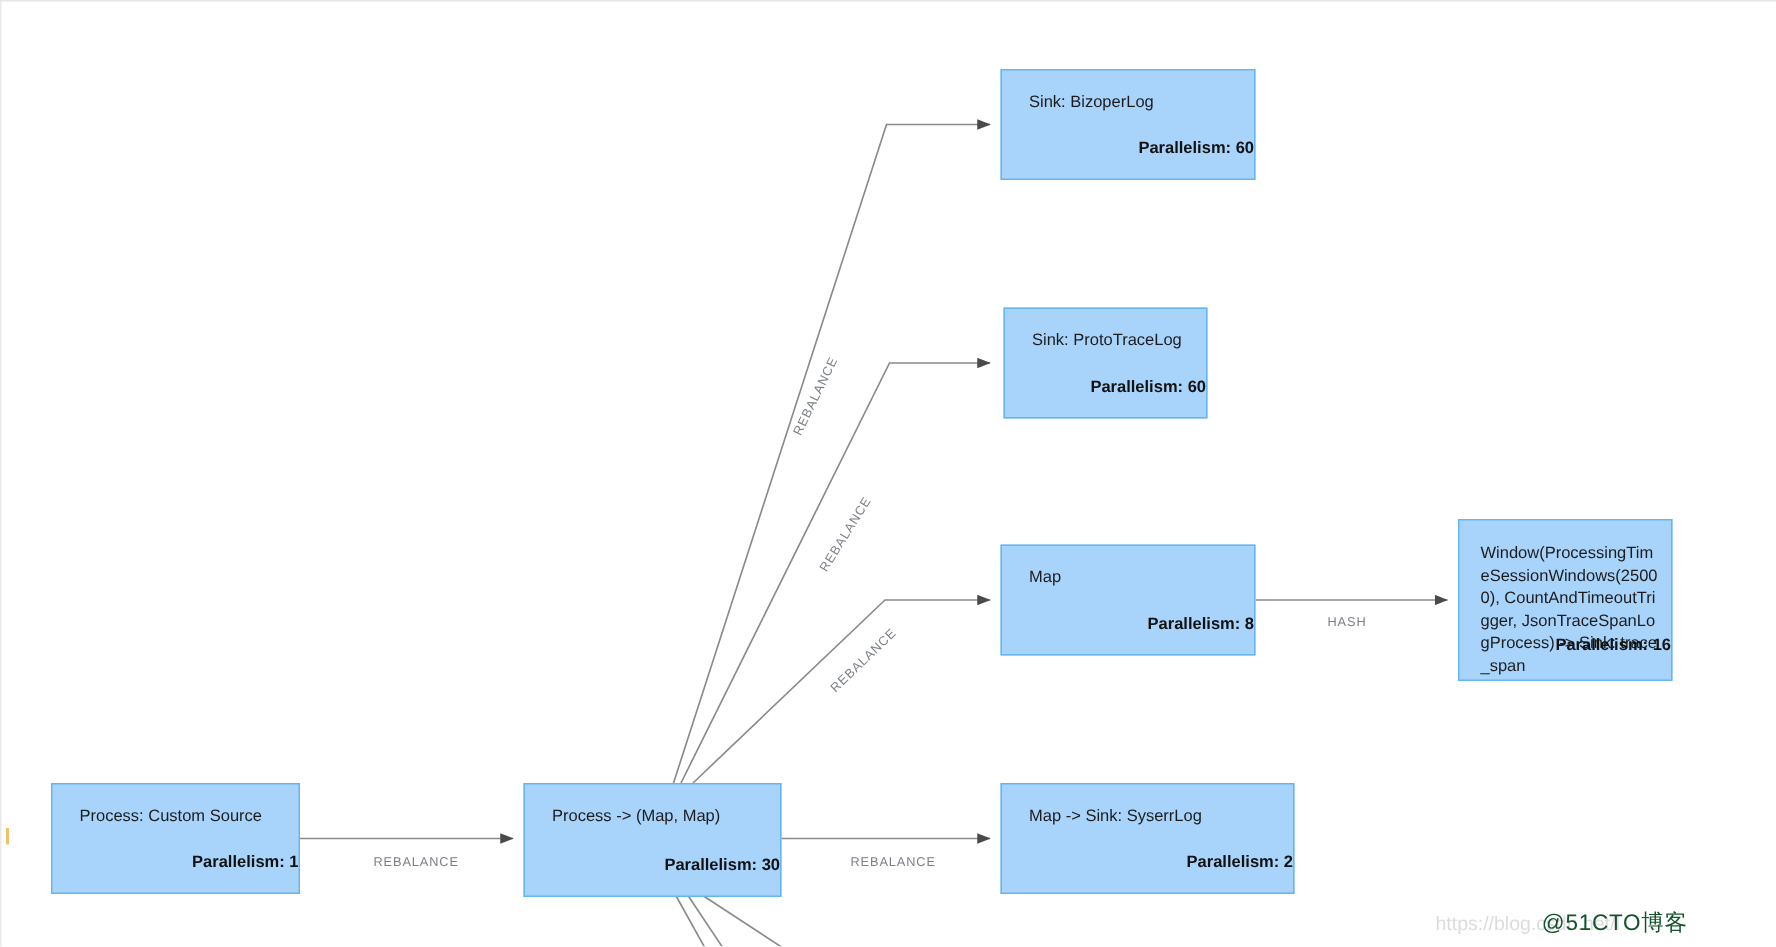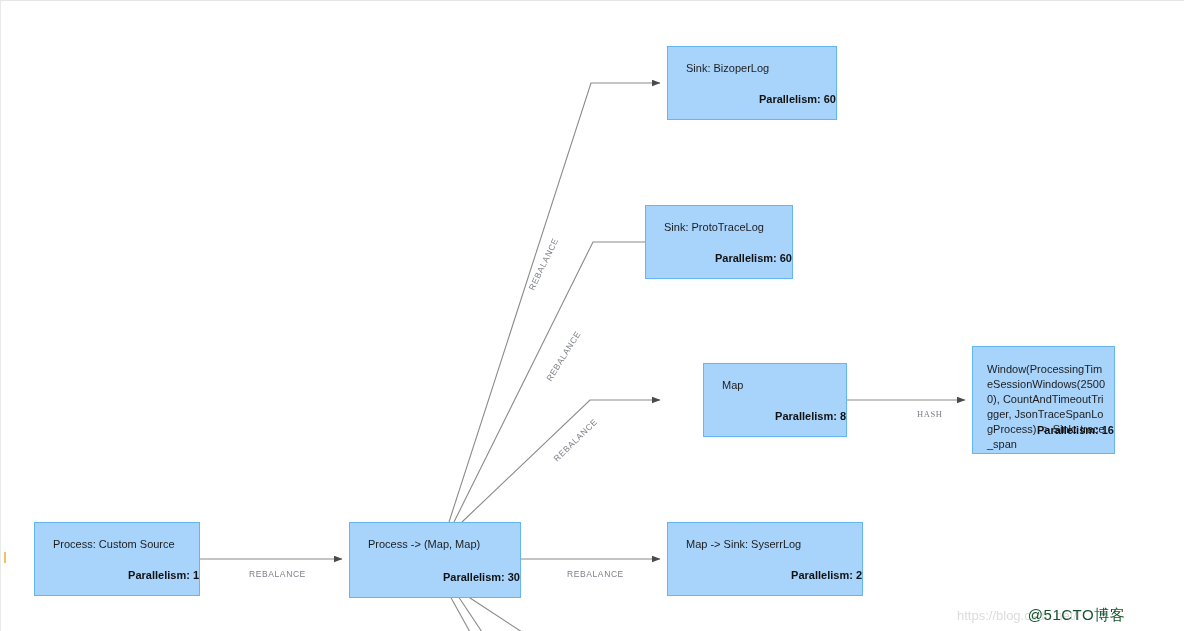--- a/index.html
+++ b/index.html
@@ -138,43 +138,43 @@
   <div class="edge-label" style="left:248px; top:568px;">REBALANCE</div>
 
   <div class="edge-label" style="left:514px; top:258px; transform: rotate(-64deg);">REBALANCE</div>
 
   <div class="edge-label" style="left:534px; top:350px; transform: rotate(-58deg);">REBALANCE</div>
 
   <div class="edge-label" style="left:546px; top:434px; transform: rotate(-44deg);">REBALANCE</div>
 
   <div class="edge-label" style="left:566px; top:568px;">REBALANCE</div>
 
-  <div class="edge-label" style="left:916px; top:408px;font-family:Liberation Serif, serif;">HASH</div>
+  <div class="edge-label" style="left:884px; top:408px;">HASH</div>
 
   <div class="node" style="left:33px; top:521px; width:166px; height:74px;">
     <div class="node-title">Process: Custom Source</div>
     <div class="node-parallelism">Parallelism: 1</div>
   </div>
 
   <div class="node" style="left:348px; top:521px; width:172px; height:76px;">
     <div class="node-title">Process -&gt; (Map, Map)</div>
     <div class="node-parallelism">Parallelism: 30</div>
   </div>
 
   <div class="node" style="left:666px; top:45px; width:170px; height:74px;">
     <div class="node-title">Sink: BizoperLog</div>
     <div class="node-parallelism">Parallelism: 60</div>
   </div>
 
-  <div class="node" style="left:644px; top:204px; width:148px; height:74px;text-decoration:underline;">
+  <div class="node" style="left:668px; top:204px; width:136px; height:74px;text-decoration:underline;">
     <div class="node-title">Sink: ProtoTraceLog</div>
     <div class="node-parallelism">Parallelism: 60</div>
   </div>
 
-  <div class="node" style="left:666px; top:362px; width:144px; height:74px;margin-left:36px;">
+  <div class="node" style="left:666px; top:362px; width:170px; height:74px;">
     <div class="node-title">Map</div>
     <div class="node-parallelism">Parallelism: 8</div>
   </div>
 
   <div class="node" style="left:666px; top:521px; width:196px; height:74px;">
     <div class="node-title">Map -&gt; Sink: SyserrLog</div>
     <div class="node-parallelism">Parallelism: 2</div>
   </div>
 
   <div class="node tall" style="left:971px; top:345px; width:143px; height:108px;">

